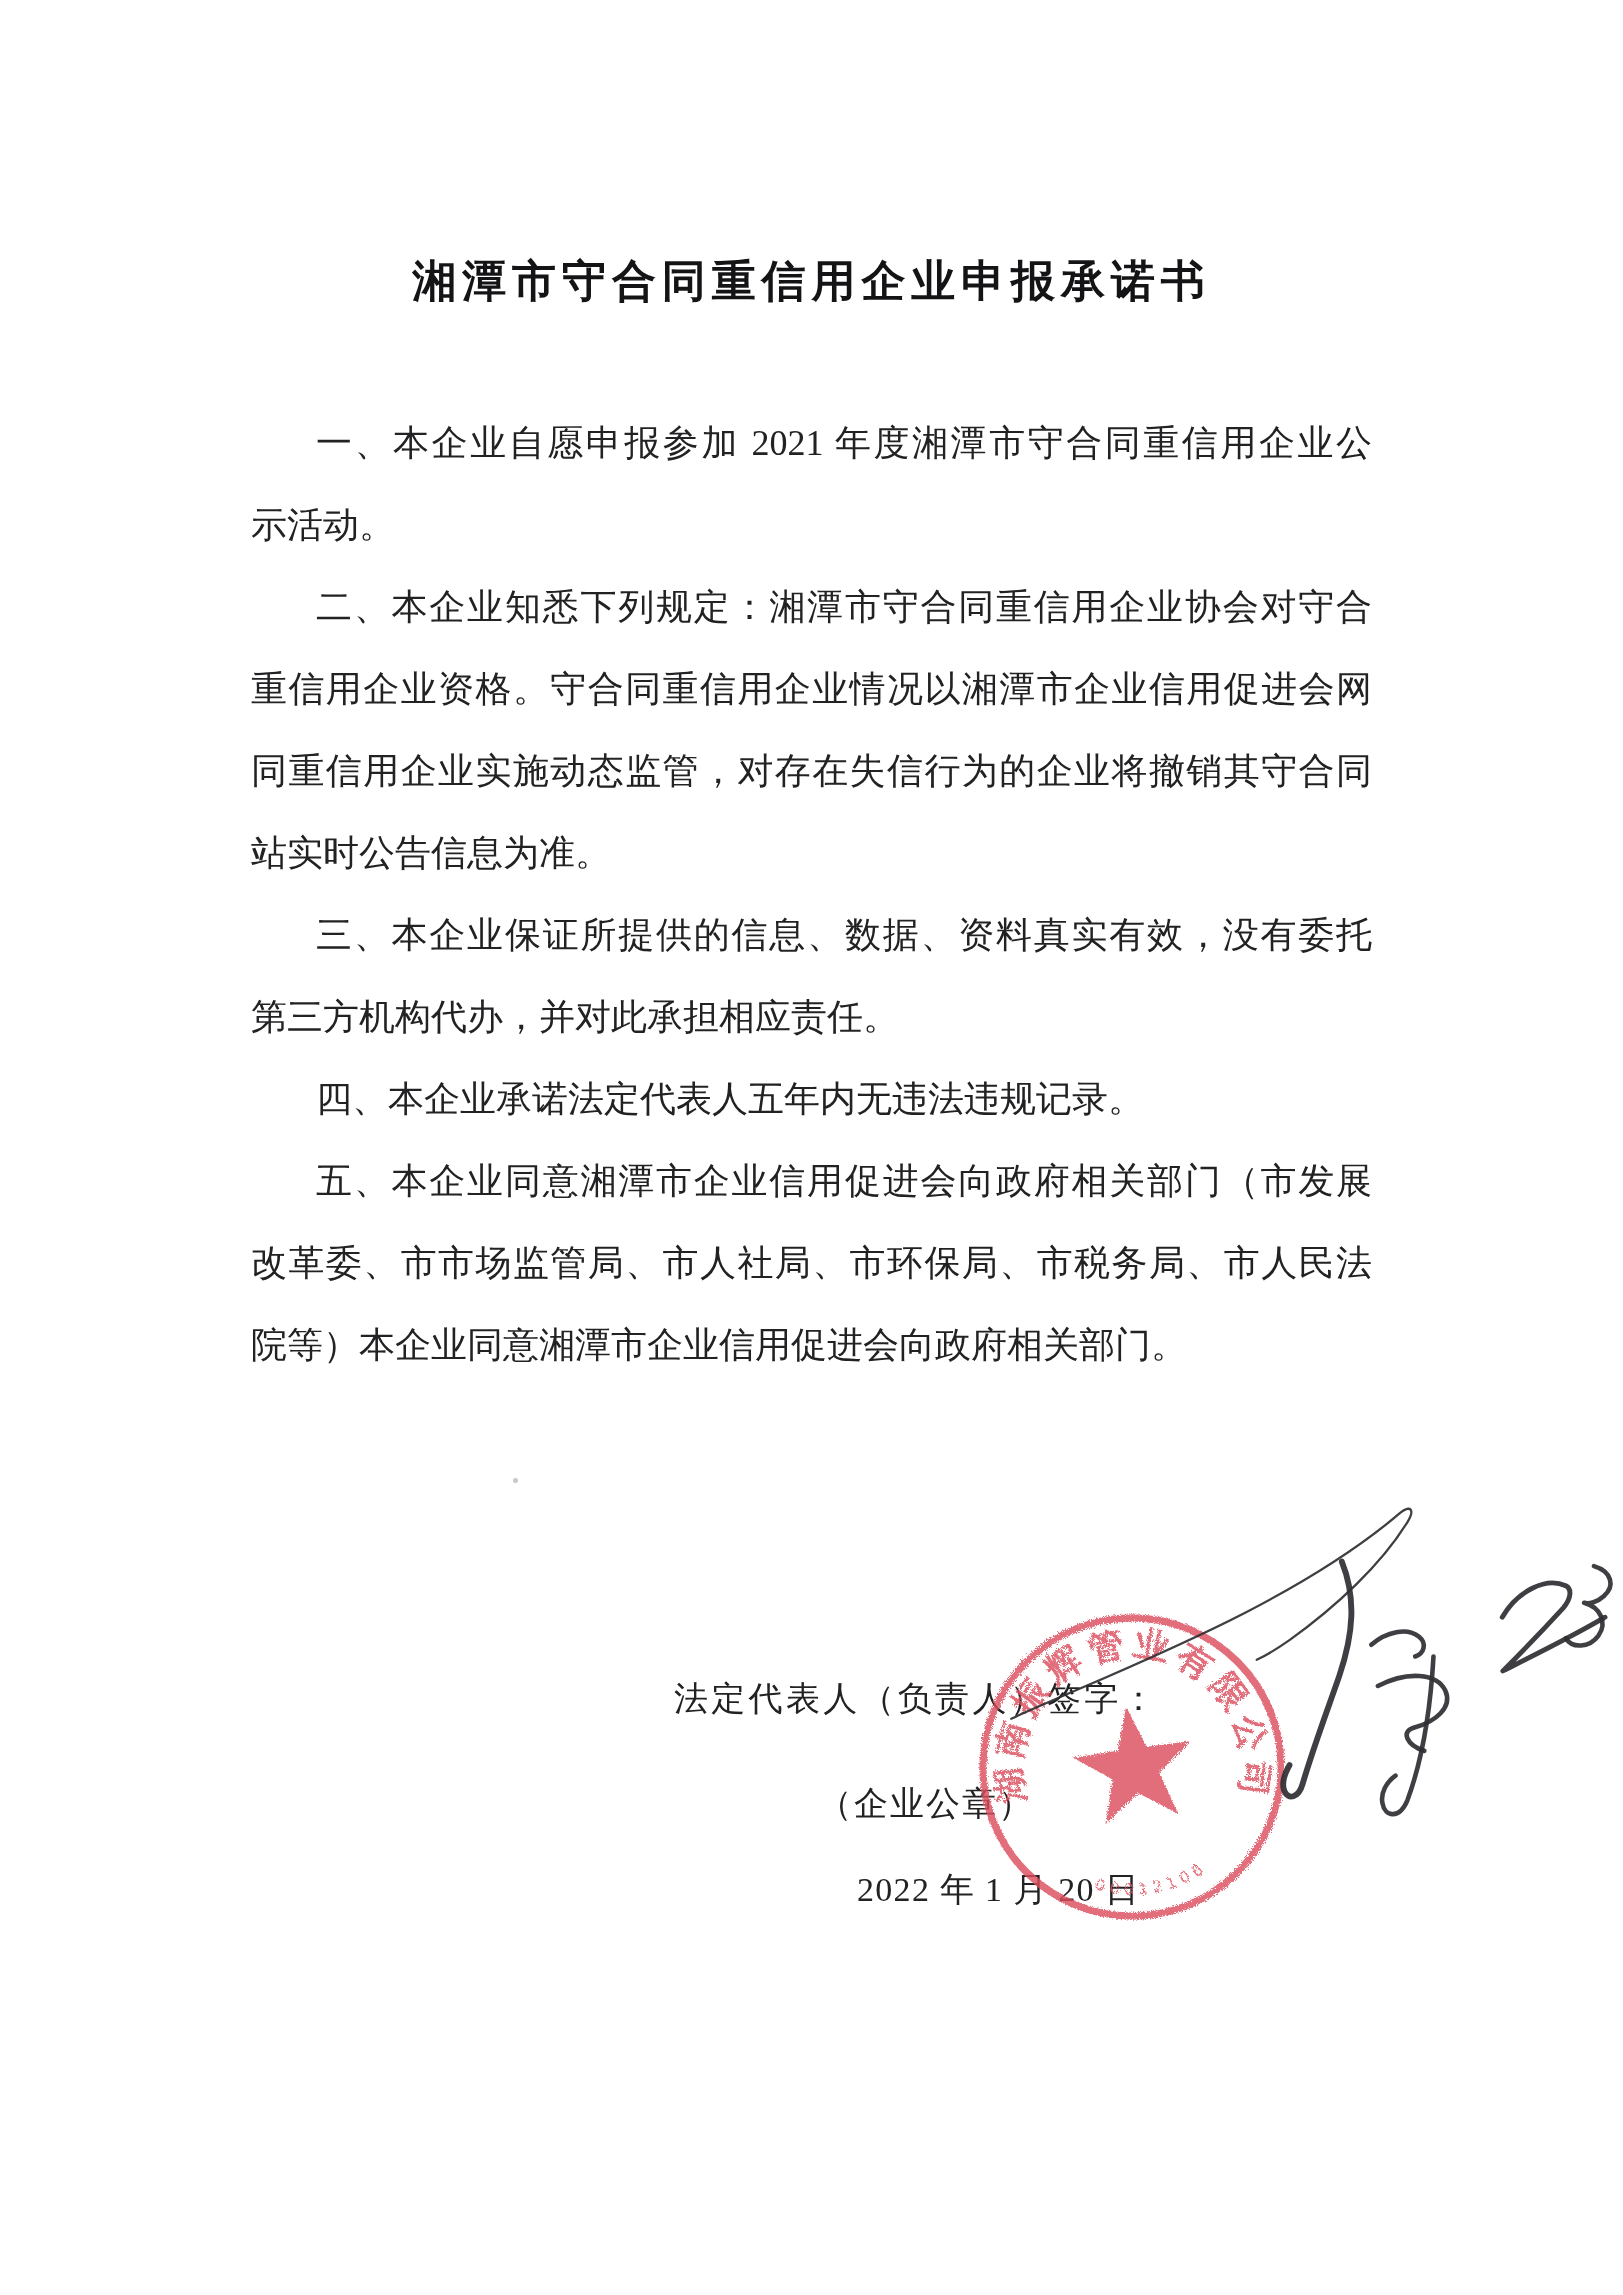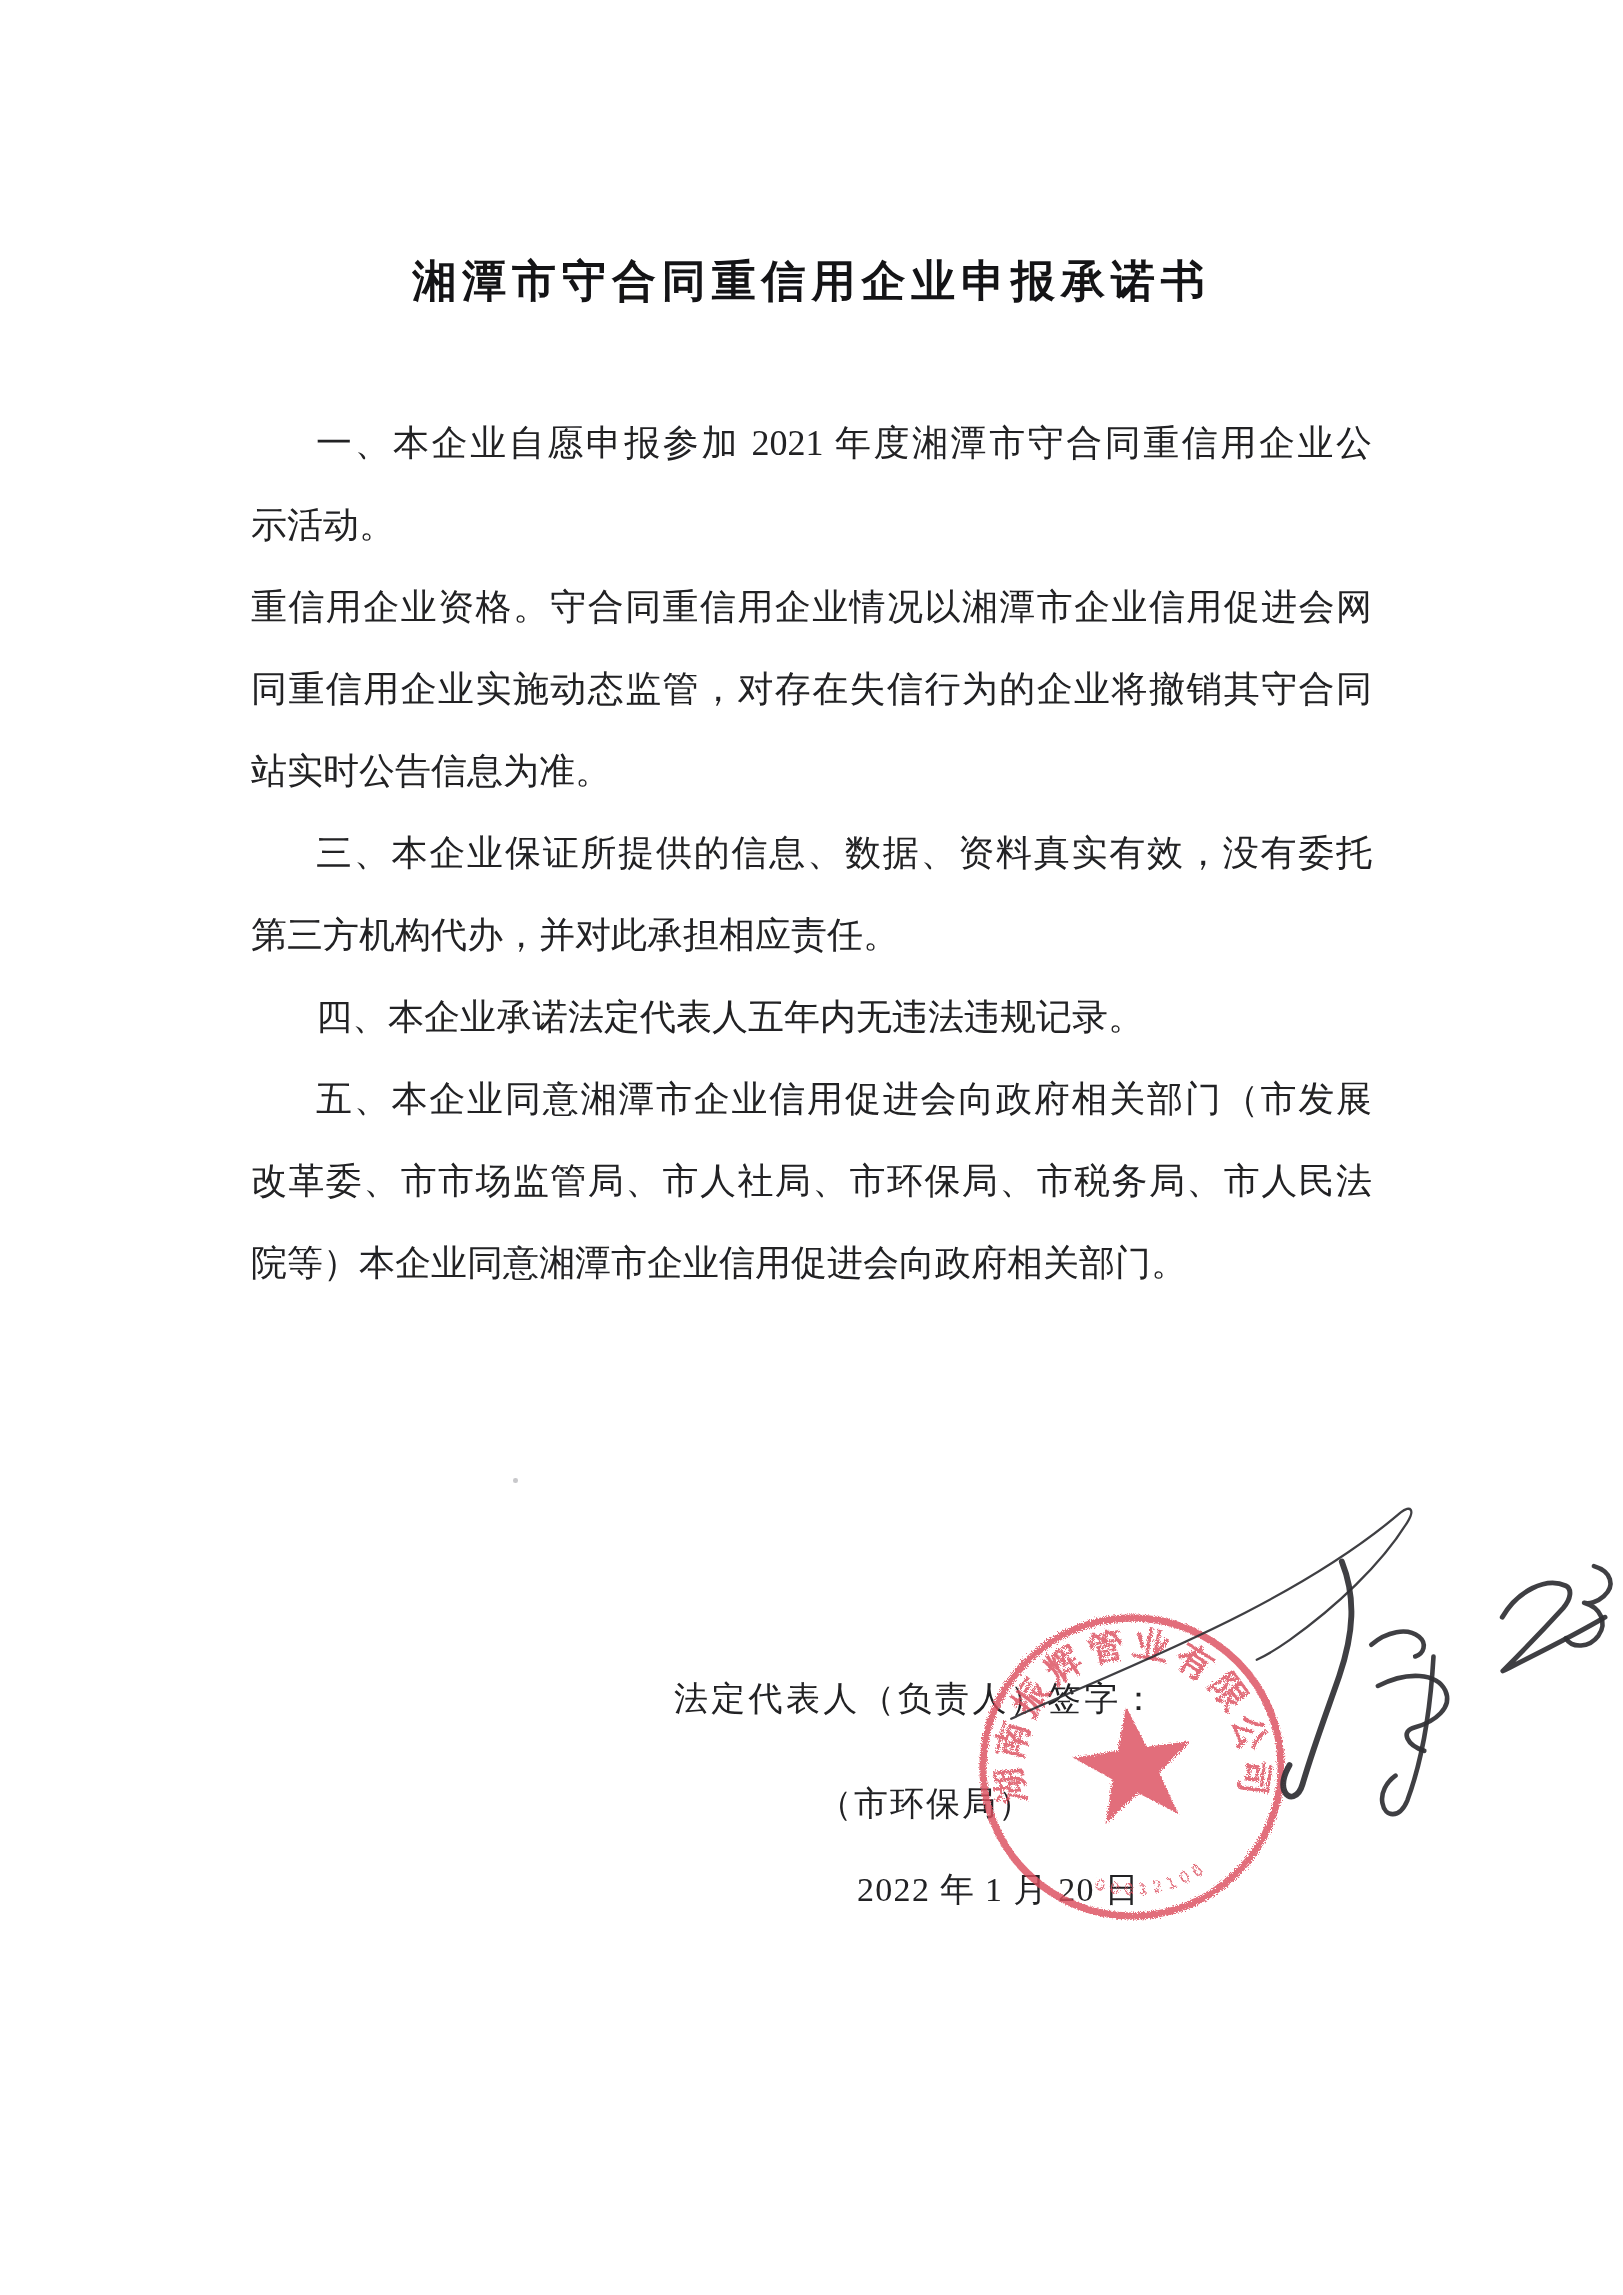--- a/index.html
+++ b/index.html
@@ -122,34 +122,35 @@
 </head>
 <body>
 
 <div class="page">
 
   <h1 class="title">湘潭市守合同重信用企业申报承诺书</h1>
 
   <div class="body-text" id="body-text">
       <div class="line first full">一、本企业自愿申报参加 2021 年度湘潭市守合同重信用企业公</div>
       <div class="line last">示活动。</div>
+      <div class="line first full">二、本企业知悉下列规定：湘潭市守合同重信用企业协会对守合</div>
       <div class="line full">重信用企业资格。守合同重信用企业情况以湘潭市企业信用促进会网</div>
       <div class="line full">同重信用企业实施动态监管，对存在失信行为的企业将撤销其守合同</div>
       <div class="line last">站实时公告信息为准。</div>
       <div class="line first full">三、本企业保证所提供的信息、数据、资料真实有效，没有委托</div>
       <div class="line last">第三方机构代办，并对此承担相应责任。</div>
       <div class="line first last">四、本企业承诺法定代表人五年内无违法违规记录。</div>
       <div class="line first full">五、本企业同意湘潭市企业信用促进会向政府相关部门（市发展</div>
       <div class="line full">改革委、市市场监管局、市人社局、市环保局、市税务局、市人民法</div>
       <div class="line last">院等）本企业同意湘潭市企业信用促进会向政府相关部门。</div>
     </div>
 
   <div class="sig-label">法定代表人（负责人）签字：</div>
 
-  <div class="seal-label">（市环保局）</div>
+  <div class="seal-label">（企业公章）</div>
 
   <div class="date-line">2022 年 1 月 20 日</div>
 
   <div class="ink-dot"></div>
 
   <svg class="stamp-svg" viewBox="-260 -260 520 520">
     <defs>
       <filter id="distress" x="-20%" y="-20%" width="140%" height="140%">
         <feTurbulence type="fractalNoise" baseFrequency="0.55" numOctaves="2" result="n"></feTurbulence>
         <feDisplacementMap in="SourceGraphic" in2="n" scale="9"></feDisplacementMap>

